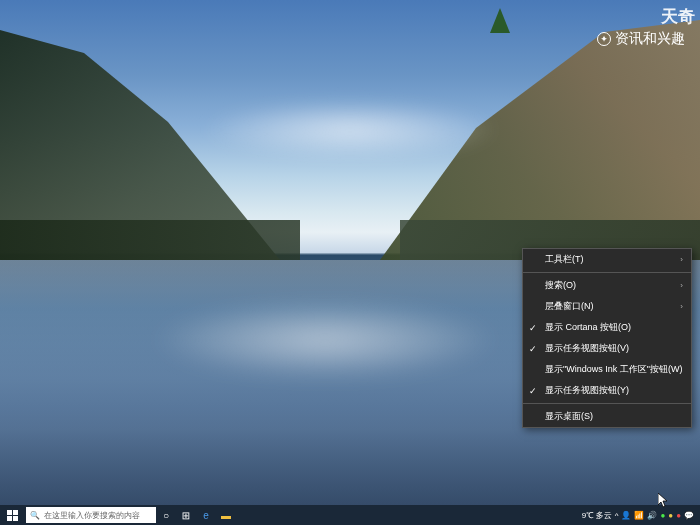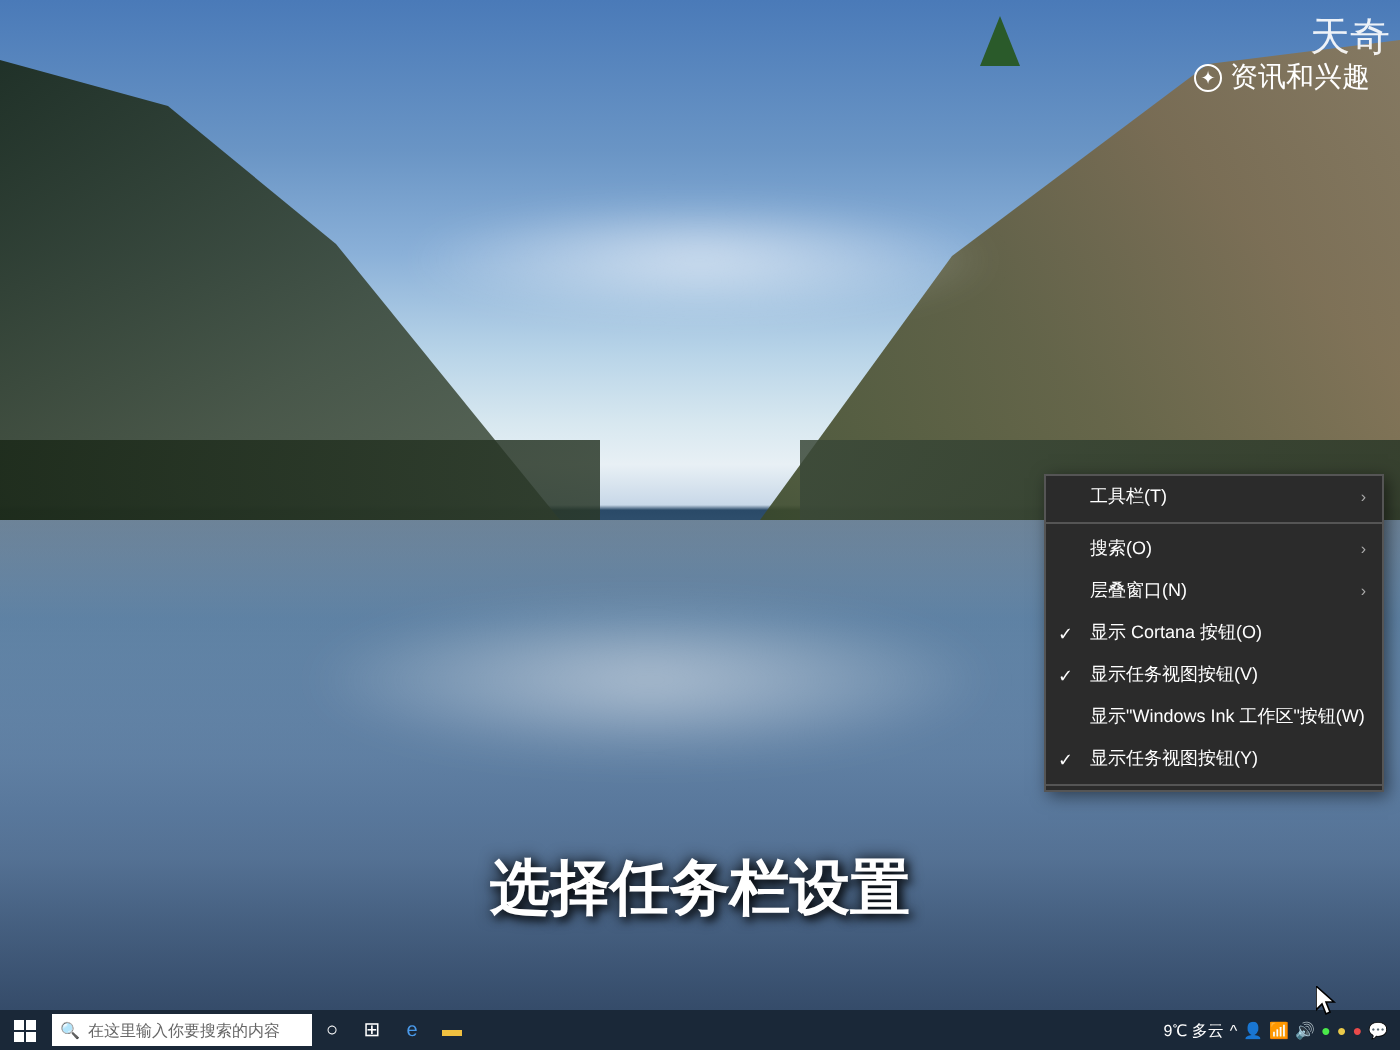--- a/index.html
+++ b/index.html
@@ -7,24 +7,24 @@
 .desktop{width:100%;height:505px;position:relative;background:linear-gradient(to bottom,#4a7ab8 0%,#6a95c5 15%,#8ab0d8 25%,#b8d4e8 35%,#d8e8f0 42%,#e8f0f5 46%,#c8d8e8 50%,#2a4a68 50.5%,#3a5a78 55%,#5a7a98 65%,#7a9ab8 75%,#8aaac8 85%,#6a8aa8 100%);overflow:hidden}
 .mountain-left{position:absolute;left:0;top:30px;width:280px;height:230px;background:linear-gradient(135deg,#1a2818 0%,#2a3828 30%,#3a4838 60%,#4a5848 100%);clip-path:polygon(0 0,0 100%,100% 100%,60% 40%,30% 10%);opacity:0.9}
 .mountain-right{position:absolute;right:0;top:20px;width:320px;height:240px;background:linear-gradient(225deg,#8a7858 0%,#7a6848 30%,#5a5838 60%,#3a4828 100%);clip-path:polygon(100% 0,100% 100%,0 100%,30% 45%,70% 5%);opacity:0.9}
 .tree-line-left{position:absolute;left:0;top:220px;width:300px;height:40px;background:linear-gradient(to right,#1a2818,#2a3828);opacity:0.85}
 .tree-line-right{position:absolute;right:0;top:220px;width:300px;height:40px;background:linear-gradient(to left,#2a3828,#3a4838);opacity:0.85}
 .reflection{position:absolute;left:0;top:260px;width:100%;height:245px;background:linear-gradient(to bottom,rgba(255,255,255,0.3) 0%,rgba(120,160,200,0.4) 20%,rgba(60,90,130,0.6) 60%,rgba(40,60,90,0.8) 100%)}
 .clouds{position:absolute;top:100px;left:200px;width:300px;height:60px;background:radial-gradient(ellipse,rgba(255,255,255,0.6),transparent 70%);filter:blur(8px)}
 .clouds2{position:absolute;top:300px;left:150px;width:350px;height:80px;background:radial-gradient(ellipse,rgba(255,255,255,0.5),transparent 70%);filter:blur(10px)}
 .watermark-tq{position:absolute;top:30px;right:15px;color:#fff;font-size:14px;display:flex;align-items:center;gap:4px}
 .watermark-tq .icon{width:14px;height:14px;border:1.5px solid #fff;border-radius:50%;display:flex;align-items:center;justify-content:center;font-size:9px}
-.watermark-big{position:absolute;top:5px;right:5px;color:#fff;font-size:20px;font-weight:normal;opacity:0.9}
+.watermark-big{position:absolute;top:5px;right:5px;color:#fff;font-size:17px;font-weight:bold;opacity:0.9}
 .tree-ornament{position:absolute;top:8px;left:490px;width:20px;height:25px;background:#2a5a2a;clip-path:polygon(50% 0,0 100%,100% 100%)}
 .subtitle{position:absolute;bottom:40px;left:50%;transform:translateX(-50%);color:#fff;font-size:30px;font-weight:bold;text-shadow:0 0 8px rgba(0,0,0,0.9),2px 2px 4px rgba(0,0,0,0.8)}
-.context-menu{position:absolute;right:8px;top:237px;width:170px;background:#2b2b2b;border:1px solid #555;box-shadow:2px 2px 8px rgba(0,0,0,0.5);font-size:9px;color:#fff;z-index:100}
+.context-menu{position:absolute;right:8px;top:248px;width:170px;background:#2b2b2b;border:1px solid #555;box-shadow:2px 2px 8px rgba(0,0,0,0.5);font-size:9px;color:#fff;z-index:100}
 .menu-item{padding:4px 8px 4px 22px;position:relative;display:flex;justify-content:space-between;align-items:center;cursor:default}
 .menu-item.disabled{color:#888}
 .menu-sep{height:1px;background:#555;margin:2px 0}
 .menu-check{position:absolute;left:6px;font-size:9px}
 .menu-arrow{font-size:8px;color:#aaa}
 .taskbar{position:absolute;bottom:0;left:0;width:100%;height:20px;background:#1a2838;display:flex;align-items:center}
 .tb-start{width:24px;height:20px;display:flex;align-items:center;justify-content:center;color:#fff}
 .win-icon{width:11px;height:11px;display:grid;grid-template-columns:1fr 1fr;grid-template-rows:1fr 1fr;gap:1px}
 .win-icon span{background:#fff}
 .tb-search{height:16px;width:130px;background:#fff;margin-left:2px;display:flex;align-items:center;padding:0 4px;font-size:8px;color:#666;gap:4px}
@@ -45,21 +45,20 @@
   <div class="reflection"></div>
   <div class="clouds2"></div>
   <div class="tree-ornament"></div>
 
   <div class="watermark-big">天奇</div>
   <div class="watermark-tq">
     <span class="icon">✦</span>
     <span>资讯和兴趣</span>
   </div>
 
-  <div class="subtitle">选择任务栏设置</div>
 
   <div class="context-menu">
     <div class="menu-item">
         <span>工具栏(T)</span>
         <span class="menu-arrow">›</span>
       </div>
     <div class="menu-sep"></div>
     <div class="menu-item">
         <span>搜索(O)</span>
         <span class="menu-arrow">›</span>
@@ -77,20 +76,23 @@
         <span>显示任务视图按钮(V)</span>
       </div>
     <div class="menu-item">
         <span>显示"Windows Ink 工作区"按钮(W)</span>
       </div>
     <div class="menu-item">
         <span class="menu-check">✓</span>
         <span>显示任务视图按钮(Y)</span>
       </div>
     <div class="menu-sep"></div>
+    <div class="menu-item">
+        <span>显示桌面(S)</span>
+      </div>
 
   </div>
 </div>
 
 <div class="taskbar">
   <div class="tb-start">
     <div class="win-icon">
         <span></span>
         <span></span>
         <span></span>

